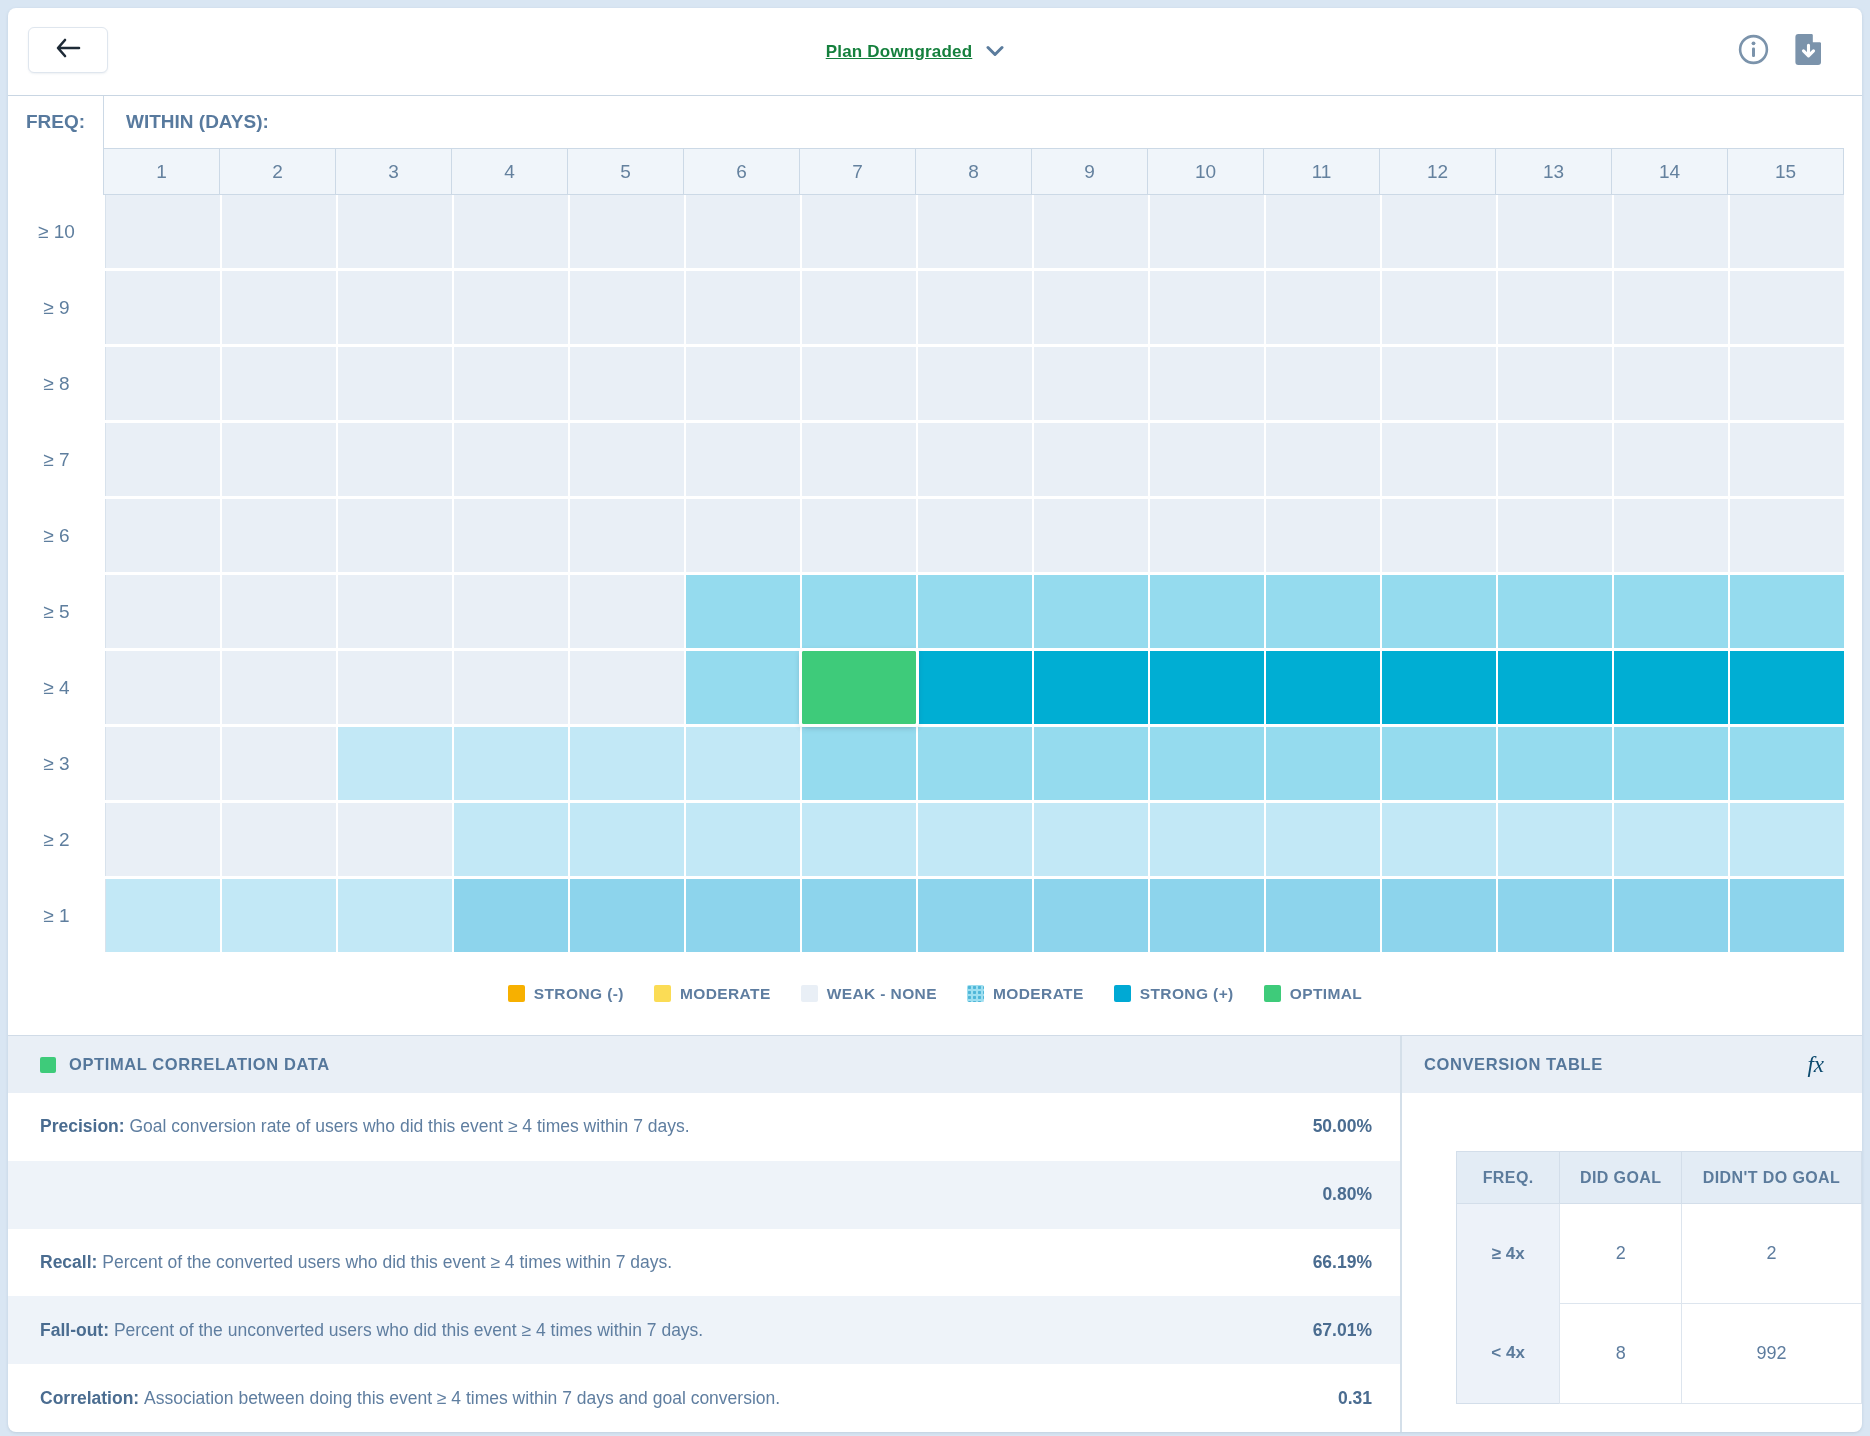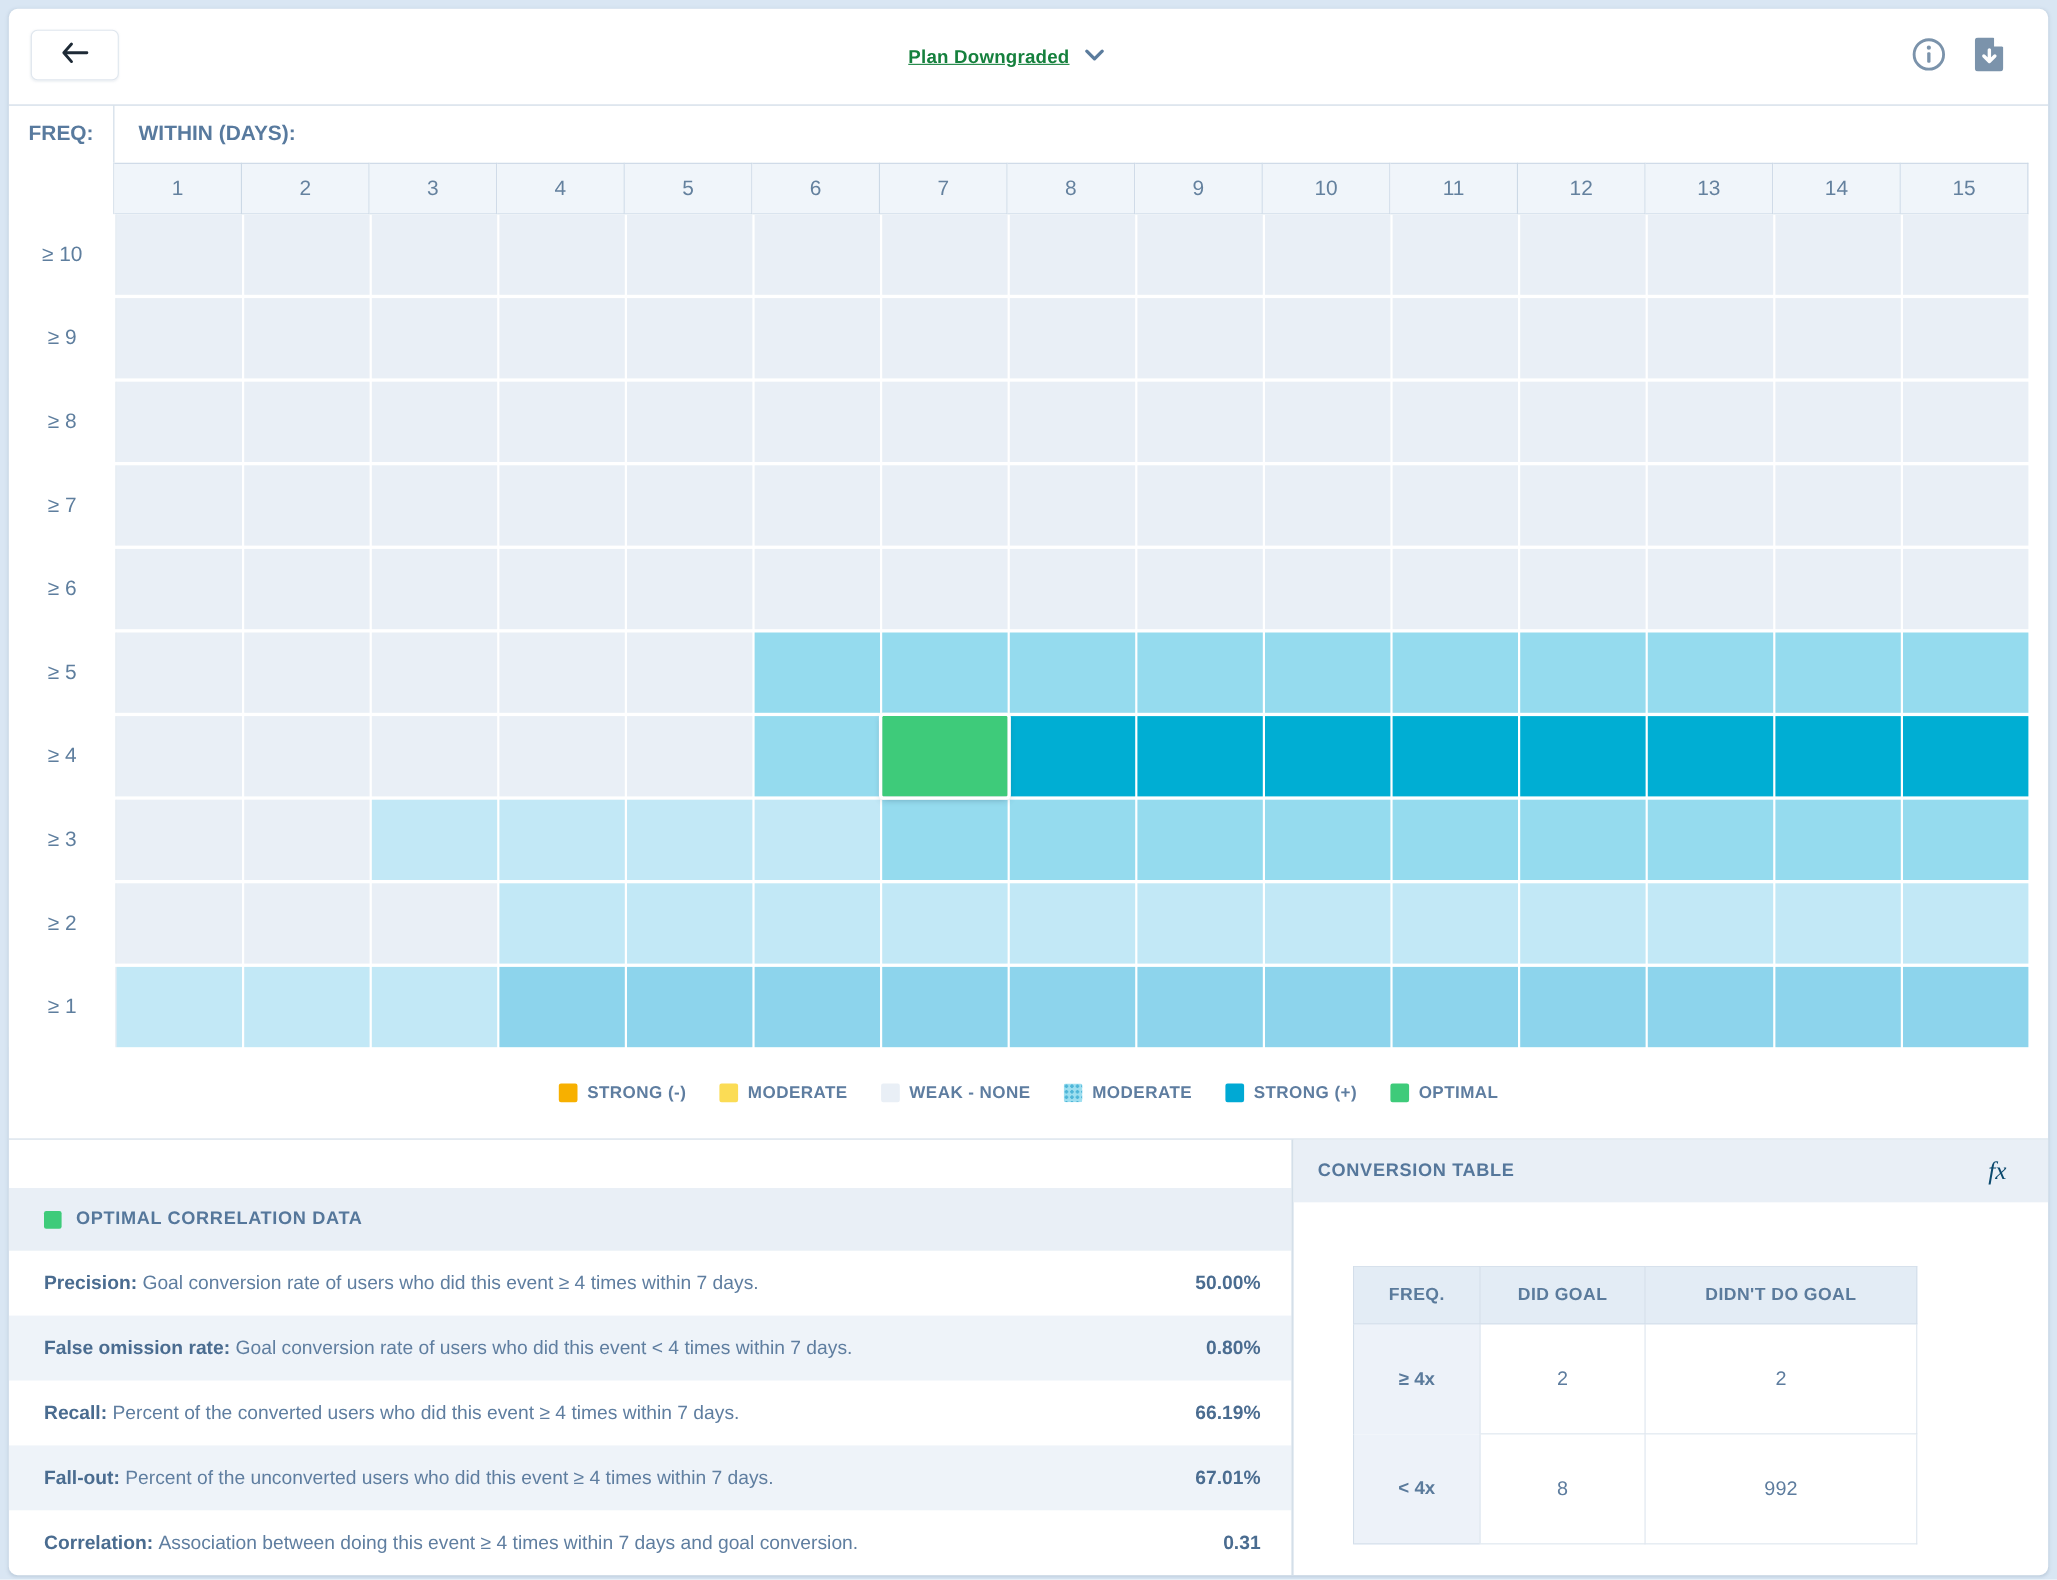--- a/index.html
+++ b/index.html
@@ -65,21 +65,21 @@
 
   
   .legend { flex:none; height:83px; display:flex; align-items:center; justify-content:center; gap:30px; }
   .legend-item { display:flex; align-items:center; gap:9px; }
   .legend-swatch { width:17px; height:17px; border-radius:2px; flex:none; }
   .legend-swatch.dots { background-image:radial-gradient(#4fb6d8 1.4px, transparent 1.5px); background-size:5px 5px; }
   .legend-label { font-size:15.5px; font-weight:600; color:#5e7da0; letter-spacing:.4px; }
 
   
   .bottom { flex:1; border-top:1px solid #d0dbe7; display:flex; min-height:0; }
-  .left-panel { width:1166px; flex:none; display:flex; flex-direction:column;margin-top:44px; }
+  .left-panel { width:1392px; flex:none; display:flex; flex-direction:column; }
   .right-panel { flex:1; border-left:2px solid #d4dfe9; display:flex; flex-direction:column; }
   .panel-header { height:57px; flex:none; background:#e9eff6;
     display:flex; align-items:center; padding-left:32px; gap:13px; }
   .panel-title { font-size:16.5px; font-weight:bold; color:#55779b; letter-spacing:.6px; }
   .panel-swatch { width:16px; height:16px; border-radius:2px; background:#3ecb7a; flex:none; }
   .right-panel .panel-header { padding-left:22px; justify-content:space-between; padding-right:38px; }
   .fx-icon { font-family:"Liberation Serif","DejaVu Serif",serif; font-style:italic;
     font-size:23px; color:#0c4a6e; cursor:pointer; }
 
   .stats { flex:1; display:flex; flex-direction:column; }
@@ -359,21 +359,20 @@
       <div class="panel-header">
         <span class="panel-swatch"></span>
         <span class="panel-title">OPTIMAL CORRELATION DATA</span>
       </div>
       <div class="stats">
           <div class="stat-row">
             <div class="stat-text"><span class="stat-label">Precision: </span><span class="stat-desc">Goal conversion rate of users who did this event ≥ 4 times within 7 days.</span></div>
             <div class="stat-value">50.00%</div>
           </div>
           <div class="stat-row">
-            <div class="stat-text"><span class="stat-label">False omission rate: </span><span class="stat-desc">Goal conversion rate of users who did this event &lt; 4 times within 7 days.</span></div>
             <div class="stat-value">0.80%</div>
           </div>
           <div class="stat-row">
             <div class="stat-text"><span class="stat-label">Recall: </span><span class="stat-desc">Percent of the converted users who did this event ≥ 4 times within 7 days.</span></div>
             <div class="stat-value">66.19%</div>
           </div>
           <div class="stat-row">
             <div class="stat-text"><span class="stat-label">Fall-out: </span><span class="stat-desc">Percent of the unconverted users who did this event ≥ 4 times within 7 days.</span></div>
             <div class="stat-value">67.01%</div>
           </div>

